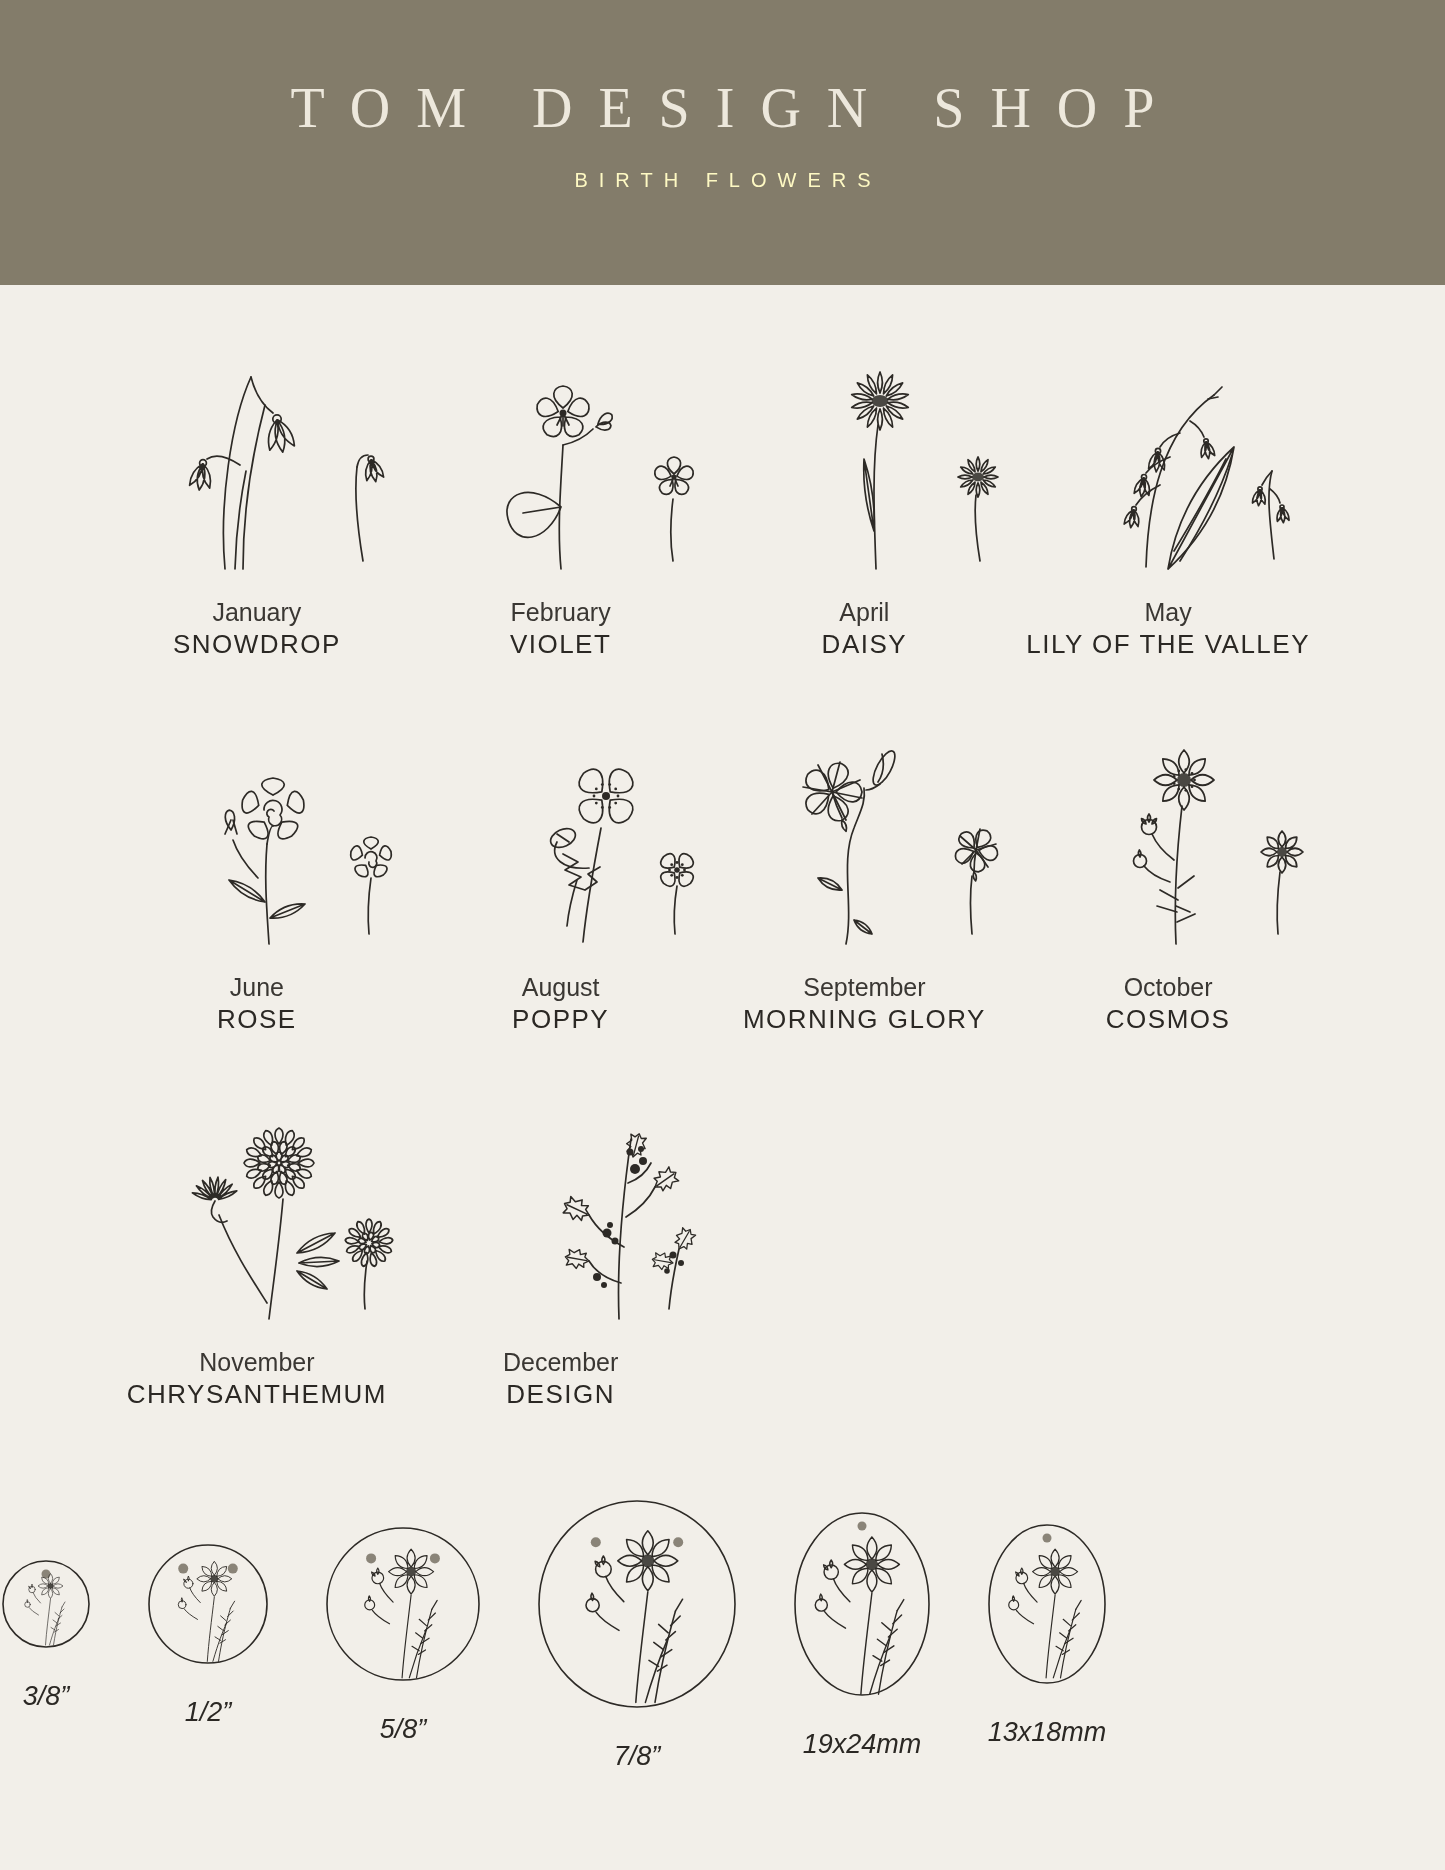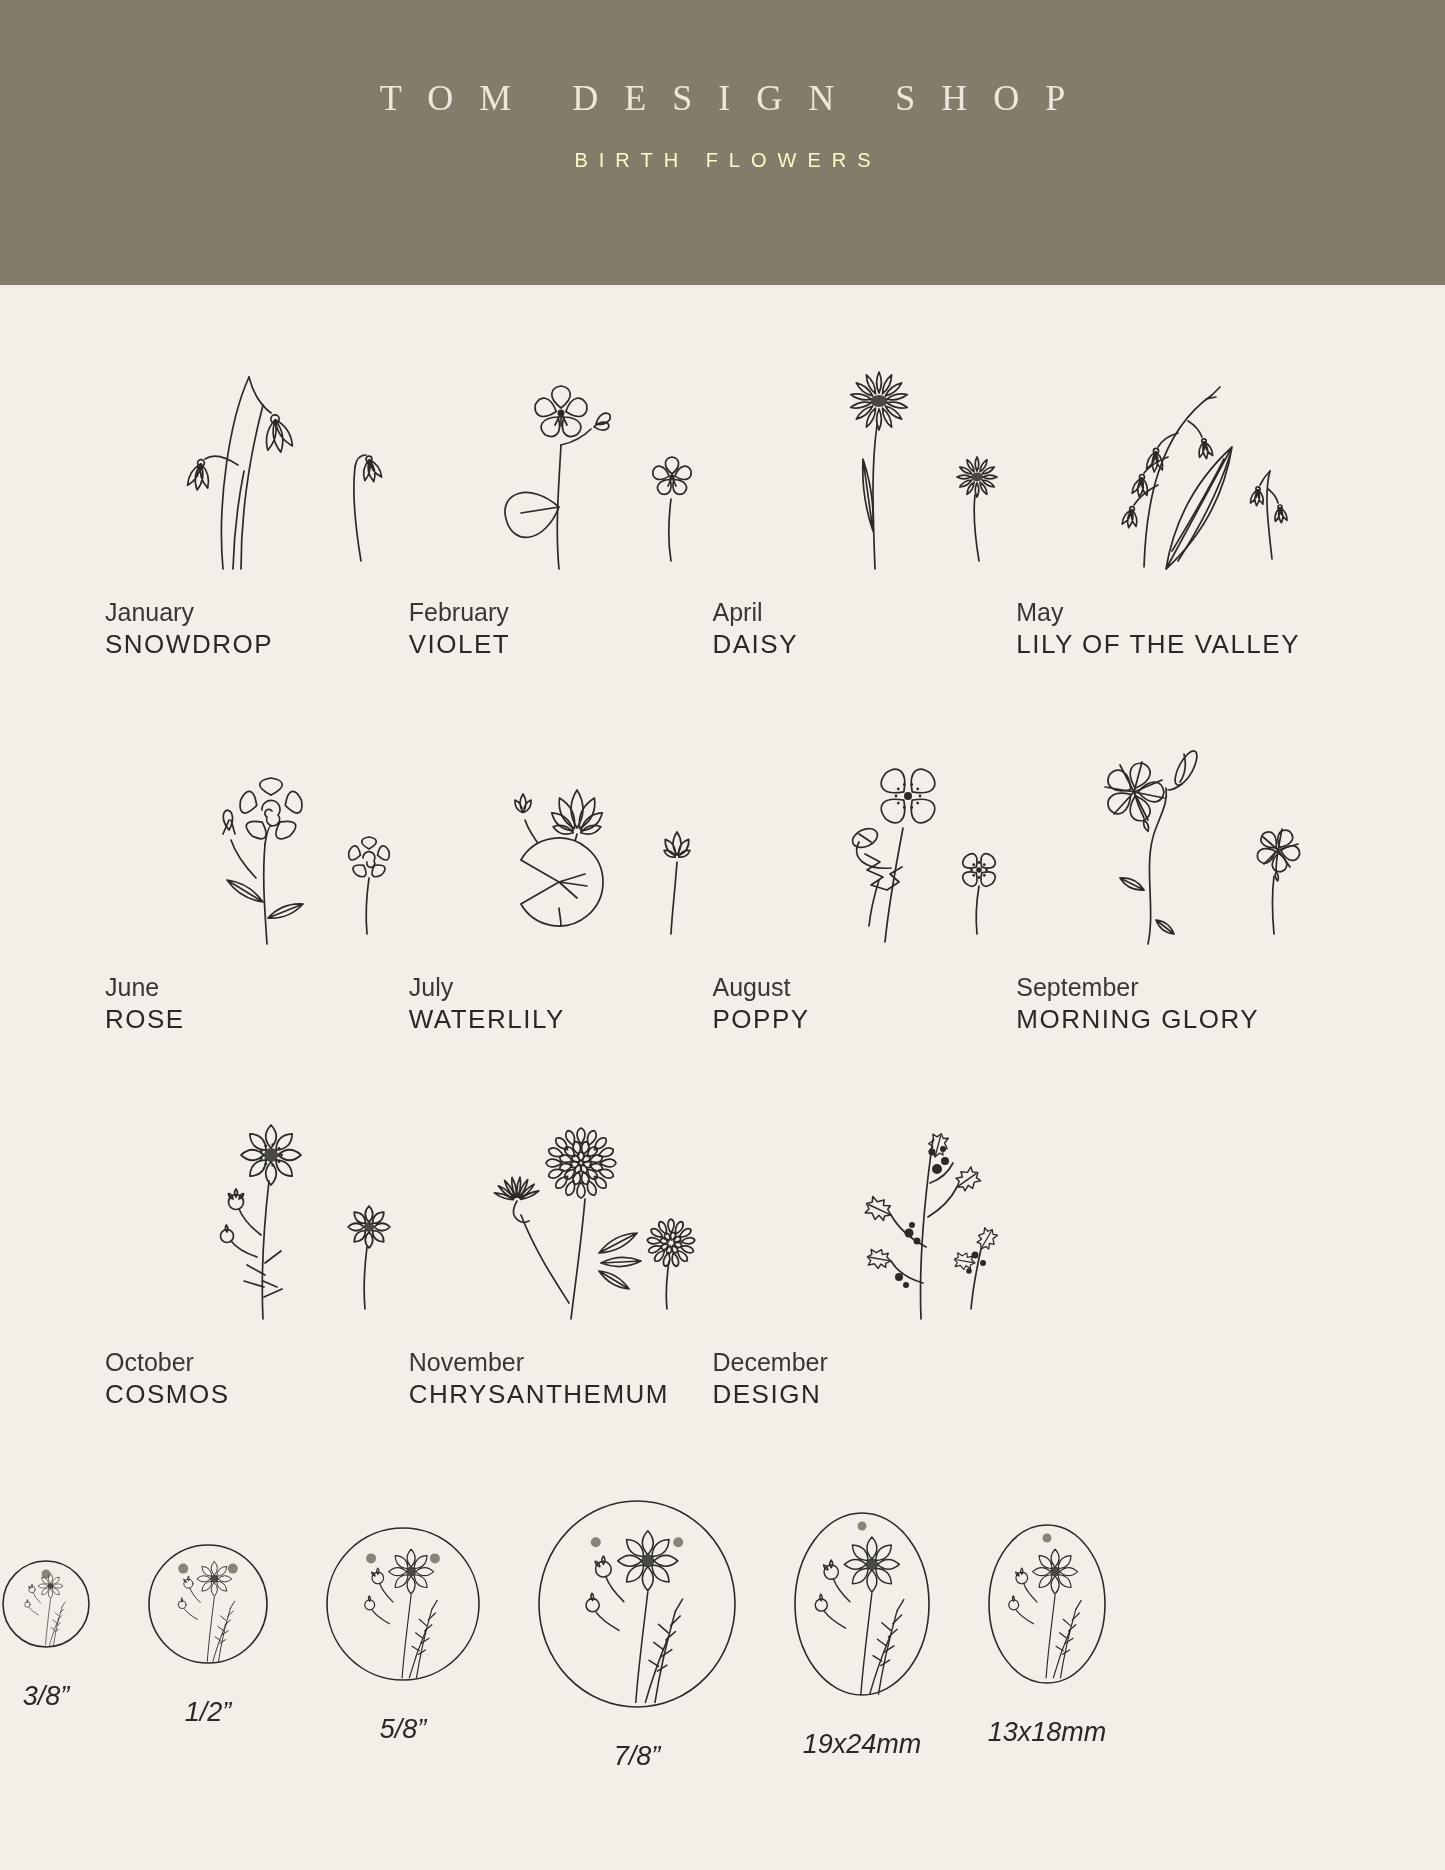--- a/index.html
+++ b/index.html
@@ -9,32 +9,32 @@
     font-family:"Liberation Sans", sans-serif;
     color:#2B2824;
   }
   .banner{
     width:100%;height:285px;background:#837C6A;
     display:flex;flex-direction:column;align-items:center;
     box-sizing:border-box;padding-top:80px;
   }
   .banner h1{
     margin:0;font-family:"Liberation Serif", serif;font-weight:400;
-    font-size:36px;letter-spacing:26px;color:#EDE8DC;
+    font-size:56px;letter-spacing:26px;color:#EDE8DC;
     line-height:1;white-space:nowrap;text-indent:26px;
   }
   .banner .subtitle{
     margin-top:34px;font-size:20px;letter-spacing:11px;color:#fef9c3;
     line-height:1;white-space:nowrap;text-indent:11px;
   }
   .grid{
     display:grid;grid-template-columns:repeat(4,1fr);
     padding:70px 125px 0 105px;row-gap:70px;
   }
-  .cell{display:flex;flex-direction:column;align-items:flex-start;}
+  .cell{display:flex;flex-direction:column;align-items:center;}
   .cell svg.art{width:300px;height:228px;display:block;}
   .month{margin-top:14px;font-size:25px;line-height:31px;color:#3A3733;}
   .flower{
     font-size:26px;line-height:32px;letter-spacing:1.5px;
     color:#2B2824;font-weight:500;white-space:nowrap;
   }
   .sizes{
     height:436px;display:flex;justify-content:flex-start;align-items:stretch;
     gap:54px;box-sizing:border-box;padding-top:14px;font-style:italic;
   }
@@ -156,40 +156,20 @@
           <path d="M118,104 l6,-14 M130,104 l-4,-14"></path>
           <path d="M262,204 C260,182 262,162 264,148"></path>
           <path d="M264,119 C275,113 272.3,108.3 264,107 C255.8,108.3 253,113 264,119 M272.6,125.2 C281.7,133.8 285.3,129.7 284,121.5 C280.2,114.1 274.9,112.9 272.6,125.2 M269.3,135.3 C263.9,146.6 268.9,148.8 276.3,145 C282.3,139.1 281.7,133.7 269.3,135.3 M258.7,135.3 C246.3,133.7 245.7,139.1 251.7,145 C259.1,148.8 264.1,146.6 258.7,135.3 M255.4,125.2 C253.1,112.9 247.8,114.1 244,121.5 C242.7,129.7 246.3,133.8 255.4,125.2 "></path>
           <path d="M258,128 a6,6 0 1 1 11,3 a4,4 0 1 1 -7,1"></path>
         </svg>
       </div>
     <div class="month">June</div>
     <div class="flower">ROSE</div>
   </div>
 
-  <div class="cell">
-    <div class="art-holder">
-        <svg class="art" viewBox="0 0 300 228" fill="none" stroke="#2D2A26" stroke-width="1.7" stroke-linecap="round" stroke-linejoin="round">
-          <path d="M168,98 Q180,79 168,60 Q156,79 168,98 "></path>
-          <path d="M170.6,98.6 Q188,88.1 185.5,68 Q168.2,78.5 170.6,98.6 M165.4,98.6 Q167.8,78.5 150.5,68 Q148,88.1 165.4,98.6 "></path>
-          <path d="M171.8,100.8 Q189,99.4 193.3,82.8 Q176.1,84.1 171.8,100.8 M164.2,100.8 Q159.9,84.1 142.7,82.8 Q147,99.4 164.2,100.8 "></path>
-          <path d="M171.8,102.8 Q184.2,107.4 191.9,96.7 Q179.5,92.1 171.8,102.8 M164.2,102.8 Q156.5,92.1 144.1,96.7 Q151.8,107.4 164.2,102.8 "></path>
-          <path d="M168,104 C160,134 152,152 150,178"></path>
-          <path d="M134,120 Q120,102 116,90"></path>
-          <path d="M114,82 Q120,73 114,64 Q108,73 114,82 M115,82.3 Q122.8,78.7 122,70.1 Q114.2,73.7 115,82.3 M113,82.3 Q113.8,73.7 106,70.1 Q105.2,78.7 113,82.3 "></path>
-          <path d="M111.9,130 A44,44 0 1 1 111.9,174 L150,152 Z" fill="#F2EFE9"></path>
-          <path d="M150,152 l26,-8 M150,152 l28,4 M150,152 l18,16"></path>
-          <path d="M152,196 C152,188 150,182 150,178"></path>
-          <path d="M268,125 Q276,113.5 268,102 Q260,113.5 268,125 M269.6,125.5 Q280.6,121.1 279.7,109.3 Q268.7,113.7 269.6,125.5 M266.4,125.5 Q267.3,113.7 256.3,109.3 Q255.4,121.1 266.4,125.5 M269.7,127 Q277.9,128.1 281,120.5 Q272.9,119.4 269.7,127 M266.3,127 Q263.1,119.4 255,120.5 Q258.1,128.1 266.3,127 "></path>
-          <path d="M268,132 C266,160 263,184 262,204"></path>
-        </svg>
-      </div>
-    <div class="month">July</div>
-    <div class="flower">WATERLILY</div>
-  </div>
 
   <div class="cell">
     <div class="art-holder">
         <svg class="art" viewBox="0 0 300 228" fill="none" stroke="#2D2A26" stroke-width="1.7" stroke-linecap="round" stroke-linejoin="round">
           <path d="M199.2,61.8 C221.9,66 226.3,54.8 217.6,43.4 C206.2,34.7 195,39.1 199.2,61.8 M199.2,70.2 C195,92.9 206.2,97.3 217.6,88.6 C226.3,77.2 221.9,66 199.2,70.2 M190.8,70.2 C168.1,66 163.7,77.2 172.4,88.6 C183.8,97.3 195,92.9 190.8,70.2 M190.8,61.8 C195,39.1 183.8,34.7 172.4,43.4 C163.7,54.8 168.1,66 190.8,61.8 "></path>
           <circle cx="195" cy="66" r="4" fill="#2D2A26" stroke="none"></circle>
           <circle cx="207" cy="66" r="1.4" fill="#2D2A26" stroke="none"></circle>
           <circle cx="204.7" cy="73.1" r="1.4" fill="#2D2A26" stroke="none"></circle>
           <circle cx="198.7" cy="77.4" r="1.4" fill="#2D2A26" stroke="none"></circle>
           <circle cx="191.3" cy="77.4" r="1.4" fill="#2D2A26" stroke="none"></circle>

